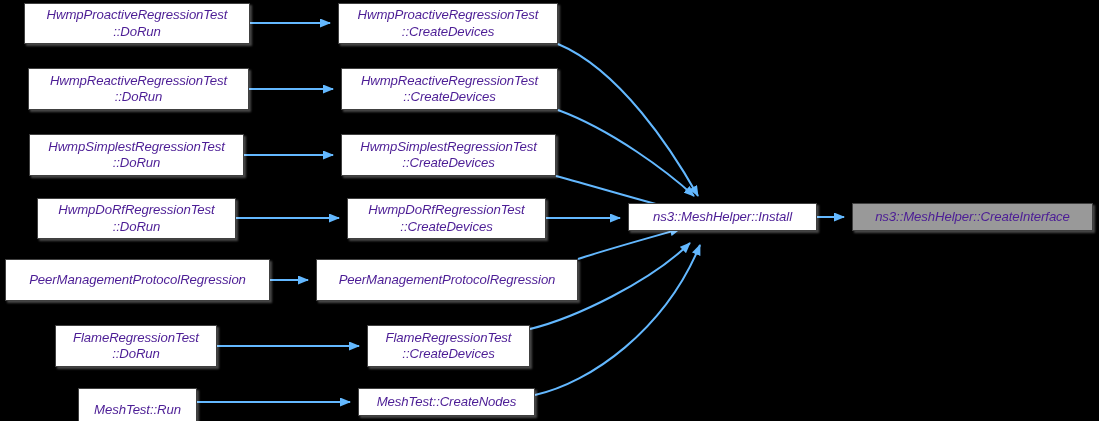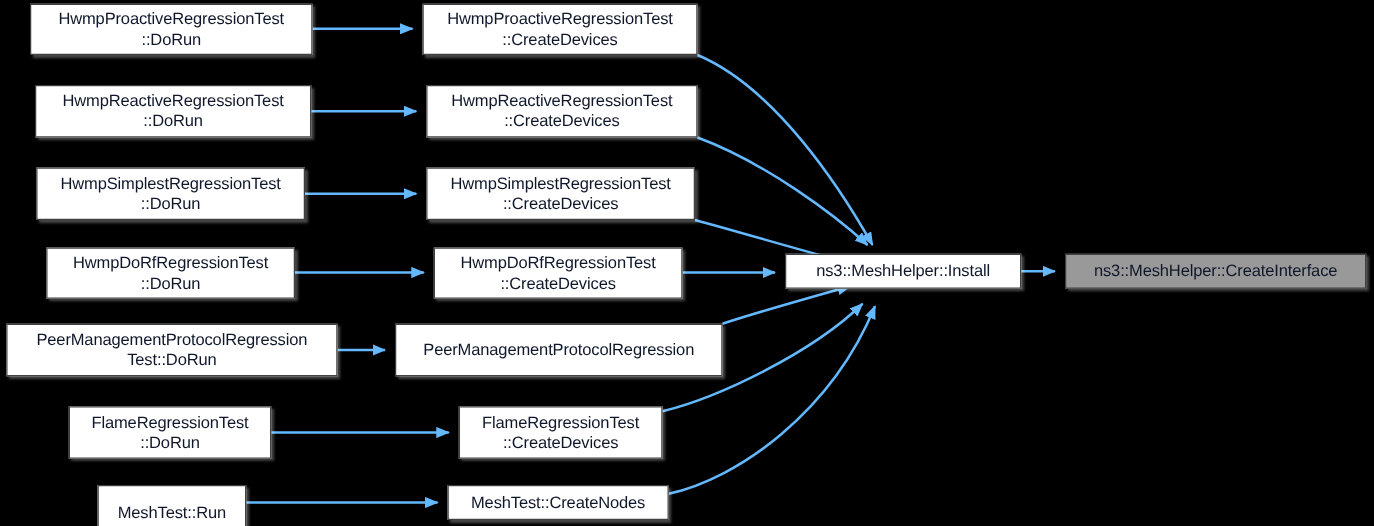--- a/index.html
+++ b/index.html
@@ -2,21 +2,21 @@
 <html><head>
 <meta charset="utf-8">
 <style>
   html,body{margin:0;padding:0;background:#000;}
   body{width:1099px;height:421px;overflow:hidden;font-family:"Liberation Sans",sans-serif;}
   #graph{position:relative;width:1099px;height:421px;background:#000;}
   svg{position:absolute;left:0;top:0;width:1099px;height:421px;}
   .node{position:absolute;box-sizing:border-box;background:#ffffff;border:1px solid #404040;
         box-shadow:2px 2px 2px rgba(255,255,255,0.28);
         display:flex;align-items:center;justify-content:center;text-align:center;
-        color:#0f172a;font-size:13.2px;line-height:1.24;letter-spacing:-0.1px;}
+        color:#4c1d95;font-size:13.2px;line-height:1.24;letter-spacing:-0.1px;font-style:italic;}
   .node.current{background:#999999;border:1px solid #404040;}
   .node span{display:block;padding:0 5px;}
 </style>
 </head>
 <body>
 
 <div id="graph">
   <svg viewBox="0 0 1099 421">
     <defs>
       <marker id="ah" markerWidth="11" markerHeight="9" refX="10" refY="4.5" orient="auto" markerUnits="userSpaceOnUse">
@@ -86,21 +86,20 @@
       </div>
       <div class="node" style="left: 347px; top: 198px; width: 199px; height: 41px;">
         <span>
           <span>HwmpDoRfRegressionTest</span>
           <span>::CreateDevices</span>
         </span>
       </div>
       <div class="node" style="left: 5px; top: 259px; width: 265px; height: 42px;">
         <span>
           <span>PeerManagementProtocolRegression</span>
-          <span>Test::DoRun</span>
         </span>
       </div>
       <div class="node" style="left: 316px; top: 259px; width: 262px; height: 42px;">
         <span>
           <span>PeerManagementProtocolRegression</span>
         </span>
       </div>
       <div class="node" style="left: 55px; top: 325px; width: 162px; height: 42px;">
         <span>
           <span>FlameRegressionTest</span>

